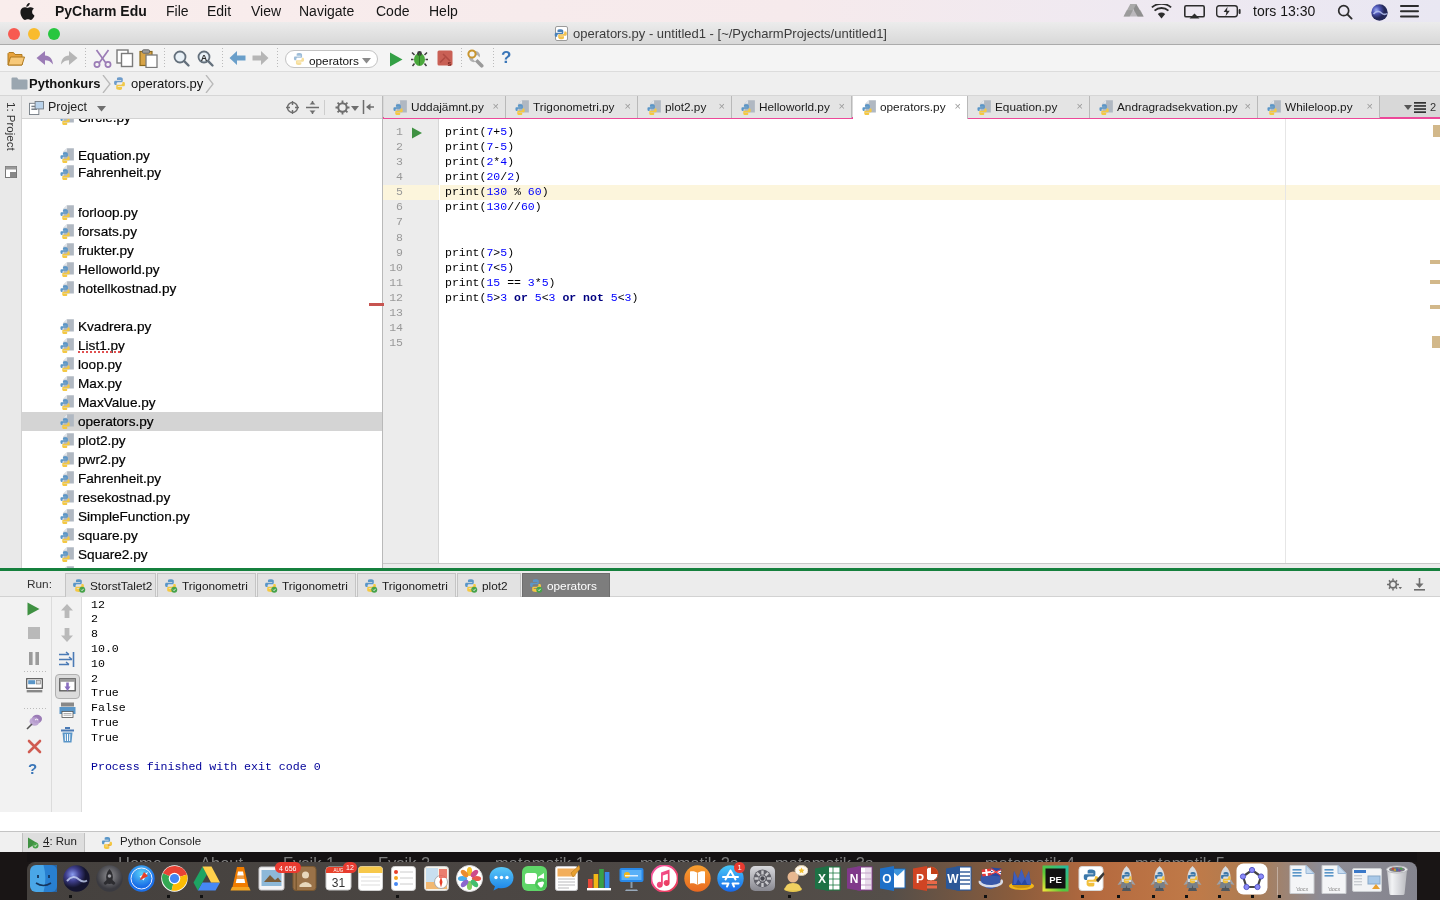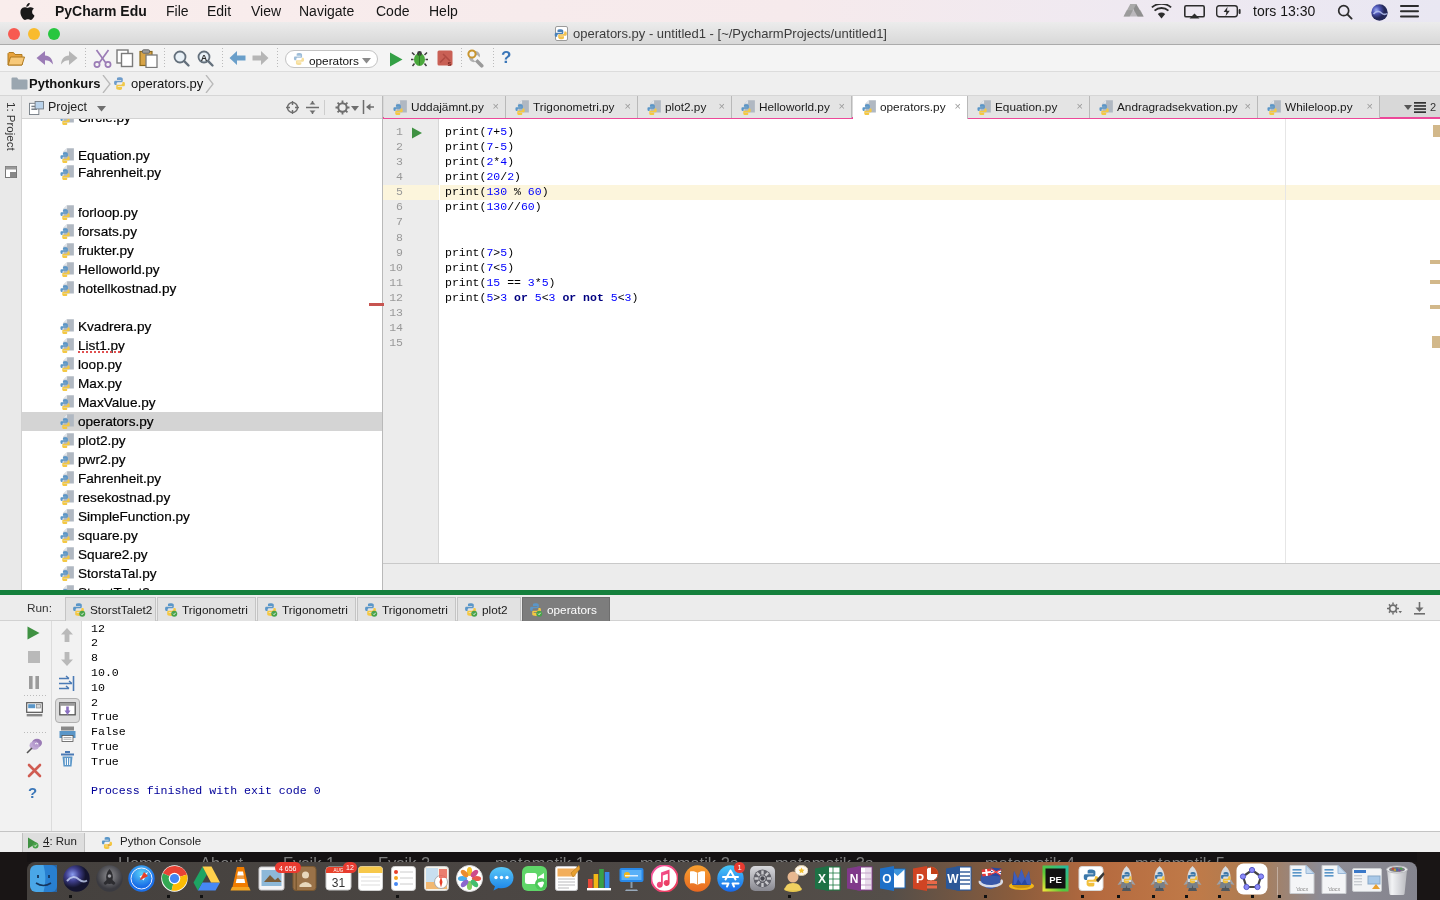--- a/index.html
+++ b/index.html
@@ -64,21 +64,21 @@
   font-family:"Liberation Mono",monospace; font-size:11.5px; color:#999; }
 #code { position:absolute; left:57px; top:23px; width:1000px; height:444px; }
 .cl { position:absolute; left:5px; white-space:pre; font-family:"Liberation Mono",monospace;
   font-size:11.5px; color:#000; }
 .num { color:#0000ff; }
 .kw { color:#000080; font-weight:bold; }
 #editorbottom { position:absolute; left:0; top:467px; width:1057px; height:27px;
   background:#ececec; border-top:1px solid #c9c9c9; }
 
 
-#runpanel { left:0; top:590px; width:1440px; height:241px; background:#fff; border-top:5px solid #15803d; }
+#runpanel { left:0; top:568px; width:1440px; height:241px; background:#fff; border-top:3px solid #15803d; }
 #runhead { position:absolute; left:0; top:0; width:1440px; height:26px; background:#ececec;
   border-bottom:1px solid #d2d2d2; font-size:11.8px; }
 .rtab { position:absolute; top:2px; height:24px; background:#e2e2e2;
   border:1px solid #c4c4c4; border-bottom:none; font-size:11.8px; color:#1a1a1a; }
 .rtab.on { background:#7d7d7d; color:#fff; border-color:#6e6e6e; }
 #runleft1 { position:absolute; left:0; top:26px; width:51px; height:215px; background:#f2f2f2; }
 #runleft2 { position:absolute; left:51px; top:26px; width:31px; height:215px;
   background:#f2f2f2; border-left:1px solid #dcdcdc; border-right:1px solid #dcdcdc; }
 #console { position:absolute; left:83px; top:26px; width:1357px; height:205px; background:#fff; }
 .con { position:absolute; left:8px; white-space:pre; font-family:"Liberation Mono",monospace;

